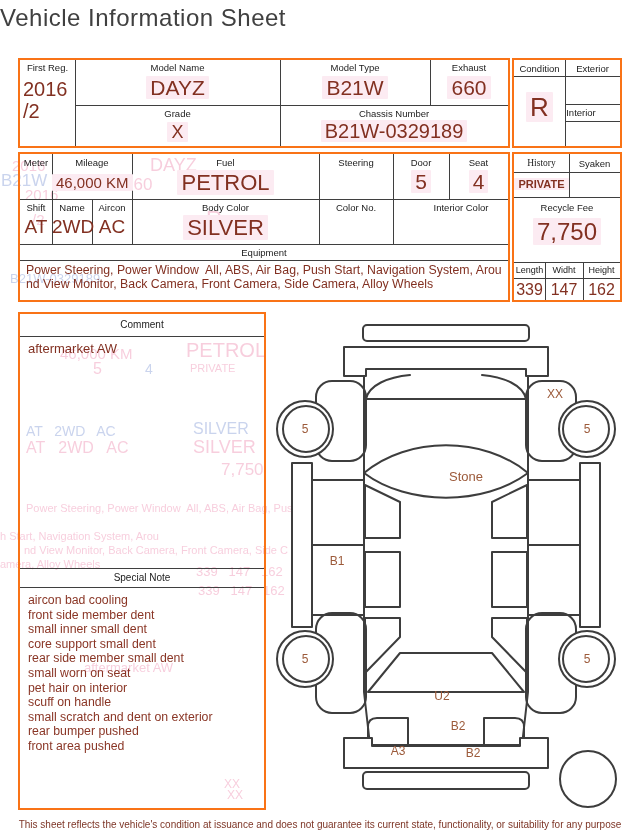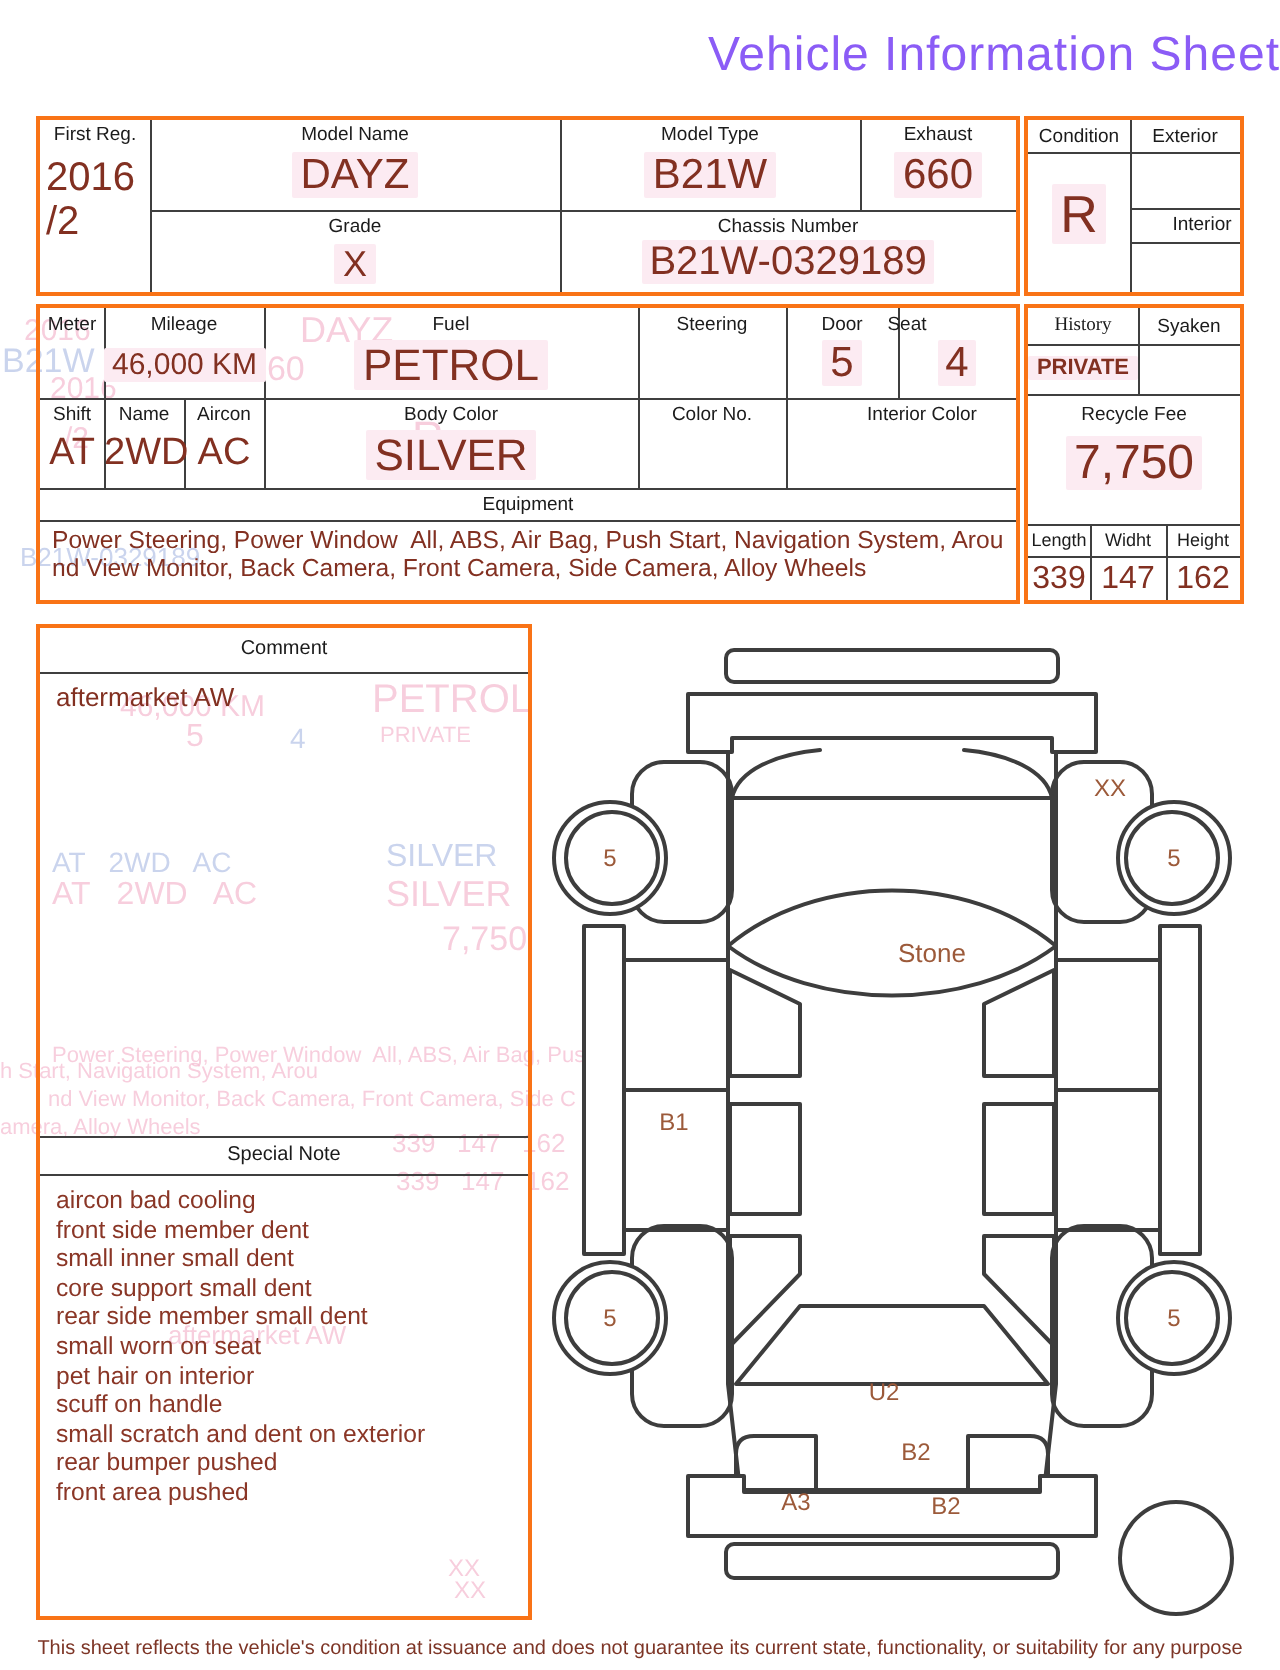--- a/index.html
+++ b/index.html
@@ -7,21 +7,21 @@
     width:640px;height:835px;position:relative;background:#ffffff;
     font-family:"Liberation Sans", sans-serif;color:#111;overflow:hidden;
   }
   .abs{position:absolute;}
   .box{position:absolute;border:2px solid #f97316;box-sizing:border-box;background:transparent;z-index:2;}
   .vline{position:absolute;width:0;border-left:1.5px solid #3f3f3f;}
   .hline{position:absolute;height:0;border-top:1.5px solid #3f3f3f;}
   .hdr{position:absolute;font-size:9.5px;color:#1b1b1b;text-align:center;white-space:nowrap;line-height:11px;}
   .val{position:absolute;color:#823021;text-align:center;white-space:nowrap;}
   .hl{background:#fcebf2;padding:0 4px;border-radius:1px;}
-  .title{position:absolute;top:14px;left:0;width:100%;text-align:right;font-size:24px;color:#8b5cf6;letter-spacing:0.5px;}
+  .title{position:absolute;top:4px;left:0;width:100%;text-align:left;font-size:24px;color:#404040;letter-spacing:0.5px;}
   .footer{position:absolute;top:819px;left:0;width:100%;text-align:center;font-size:10px;color:#7d3526;white-space:nowrap;z-index:2;}
   .pre{white-space:pre;}
   .preline{white-space:pre-line;}
   .note-line{font-size:12.3px;line-height:14.6px;color:#8a3626;white-space:nowrap;}
   .ghost{position:absolute;z-index:1;white-space:pre;opacity:0.75;line-height:1;}
   svg text{font-family:"Liberation Sans", sans-serif;}
 </style>
 </head>
 <body>
 
@@ -37,21 +37,21 @@
     <span class="ghost" style="left: 60px; top: 346px; font-size: 15px; color: rgb(245, 190, 210);">46,000 KM</span>
     <span class="ghost" style="left: 186px; top: 340px; font-size: 20px; color: rgb(245, 190, 210);">PETROL</span>
     <span class="ghost" style="left: 93px; top: 361px; font-size: 16px; color: rgb(245, 190, 210);">5</span>
     <span class="ghost" style="left: 145px; top: 362px; font-size: 14px; color: rgb(185, 198, 232);">4</span>
     <span class="ghost" style="left: 190px; top: 363px; font-size: 11px; color: rgb(245, 190, 210);">PRIVATE</span>
     <span class="ghost" style="left: 26px; top: 424px; font-size: 14px; color: rgb(185, 198, 232);">AT   2WD   AC</span>
     <span class="ghost" style="left: 26px; top: 440px; font-size: 16px; color: rgb(245, 190, 210);">AT   2WD   AC</span>
     <span class="ghost" style="left: 193px; top: 421px; font-size: 16px; color: rgb(185, 198, 232);">SILVER</span>
     <span class="ghost" style="left: 193px; top: 438px; font-size: 18px; color: rgb(245, 190, 210);">SILVER</span>
     <span class="ghost" style="left: 221px; top: 461px; font-size: 17px; color: rgb(245, 190, 210);">7,750</span>
-    <span class="ghost" style="left: 26px; top: 523px; font-size: 11px; color: rgb(245, 190, 210);">Power Steering, Power Window  All, ABS, Air Bag, Pus</span>
+    <span class="ghost" style="left: 26px; top: 503px; font-size: 11px; color: rgb(245, 190, 210);">Power Steering, Power Window  All, ABS, Air Bag, Pus</span>
     <span class="ghost" style="left: 0px; top: 531px; font-size: 11px; color: rgb(245, 190, 210);">h Start, Navigation System, Arou</span>
     <span class="ghost" style="left: 24px; top: 545px; font-size: 11px; color: rgb(245, 190, 210);">nd View Monitor, Back Camera, Front Camera, Side C</span>
     <span class="ghost" style="left: 0px; top: 559px; font-size: 11px; color: rgb(245, 190, 210);">amera, Alloy Wheels</span>
     <span class="ghost" style="left: 196px; top: 565px; font-size: 13px; color: rgb(245, 190, 210);">339   147   162</span>
     <span class="ghost" style="left: 198px; top: 584px; font-size: 13px; color: rgb(245, 190, 210);">339   147   162</span>
     <span class="ghost" style="left: 84px; top: 661px; font-size: 13px; color: rgb(245, 190, 210);">aftermarket AW</span>
     <span class="ghost" style="left: 224px; top: 778px; font-size: 12px; color: rgb(245, 190, 210);">XX</span>
     <span class="ghost" style="left: 227px; top: 789px; font-size: 12px; color: rgb(245, 190, 210);">XX</span>
   </div>
 
@@ -79,21 +79,21 @@
   <div class="val" style="left:260px;top:60px;width:228px;font-size:20px;"><span class="hl">B21W-0329189</span></div>
 </div>
 
 <div class="box" style="left:512px;top:58px;width:110px;height:90px;">
   <div class="vline" style="left:51px;top:0;height:86px;"></div>
   <div class="hline" style="left:0;top:16px;width:106px;"></div>
   <div class="hline" style="left:51px;top:44px;width:55px;"></div>
   <div class="hline" style="left:51px;top:61px;width:55px;"></div>
   <div class="hdr" style="left:0;top:3px;width:51px;">Condition</div>
   <div class="hdr" style="left:51px;top:3px;width:55px;">Exterior</div>
-  <div class="hdr" style="left:51px;top:47px;width:32px;padding-left:20px;">Interior</div>
+  <div class="hdr" style="left:51px;top:47px;width:32px;">Interior</div>
   <div class="val" style="left:0;top:32px;width:51px;font-size:26px;"><span class="hl">R</span></div>
 </div>
 
 <div class="box" style="left:18px;top:152px;width:492px;height:150px;">
   <div class="hline" style="left:0;top:45px;width:488px;"></div>
   <div class="hline" style="left:0;top:90px;width:488px;"></div>
   <div class="hline" style="left:0;top:106px;width:488px;"></div>
   <div class="vline" style="left:32px;top:0;height:45px;"></div>
   <div class="vline" style="left:112px;top:0;height:45px;"></div>
   <div class="vline" style="left:299px;top:0;height:45px;"></div>
@@ -103,21 +103,21 @@
   <div class="vline" style="left:72px;top:45px;height:45px;"></div>
   <div class="vline" style="left:112px;top:45px;height:45px;"></div>
   <div class="vline" style="left:299px;top:45px;height:45px;"></div>
   <div class="vline" style="left:373px;top:45px;height:45px;"></div>
 
   <div class="hdr" style="left:0;top:3px;width:32px;">Meter</div>
   <div class="hdr" style="left:32px;top:3px;width:80px;">Mileage</div>
   <div class="hdr" style="left:112px;top:3px;width:187px;">Fuel</div>
   <div class="hdr" style="left:299px;top:3px;width:74px;">Steering</div>
   <div class="hdr" style="left:373px;top:3px;width:56px;">Door</div>
-  <div class="hdr" style="left:404px;top:3px;width:59px;">Seat</div>
+  <div class="hdr" style="left:429px;top:3px;width:59px;">Seat</div>
 
   <div class="val" style="left:32px;top:20px;width:80px;font-size:15px;"><span class="hl">46,000 KM</span></div>
   <div class="val" style="left:112px;top:16px;width:187px;font-size:22px;"><span class="hl">PETROL</span></div>
   <div class="val" style="left:373px;top:16px;width:56px;font-size:21px;"><span class="hl">5</span></div>
   <div class="val" style="left:429px;top:16px;width:59px;font-size:21px;"><span class="hl">4</span></div>
 
   <div class="hdr" style="left:0;top:48px;width:32px;">Shift</div>
   <div class="hdr" style="left:32px;top:48px;width:40px;">Name</div>
   <div class="hdr" style="left:72px;top:48px;width:40px;">Aircon</div>
   <div class="hdr" style="left:112px;top:48px;width:187px;">Body Color</div>

